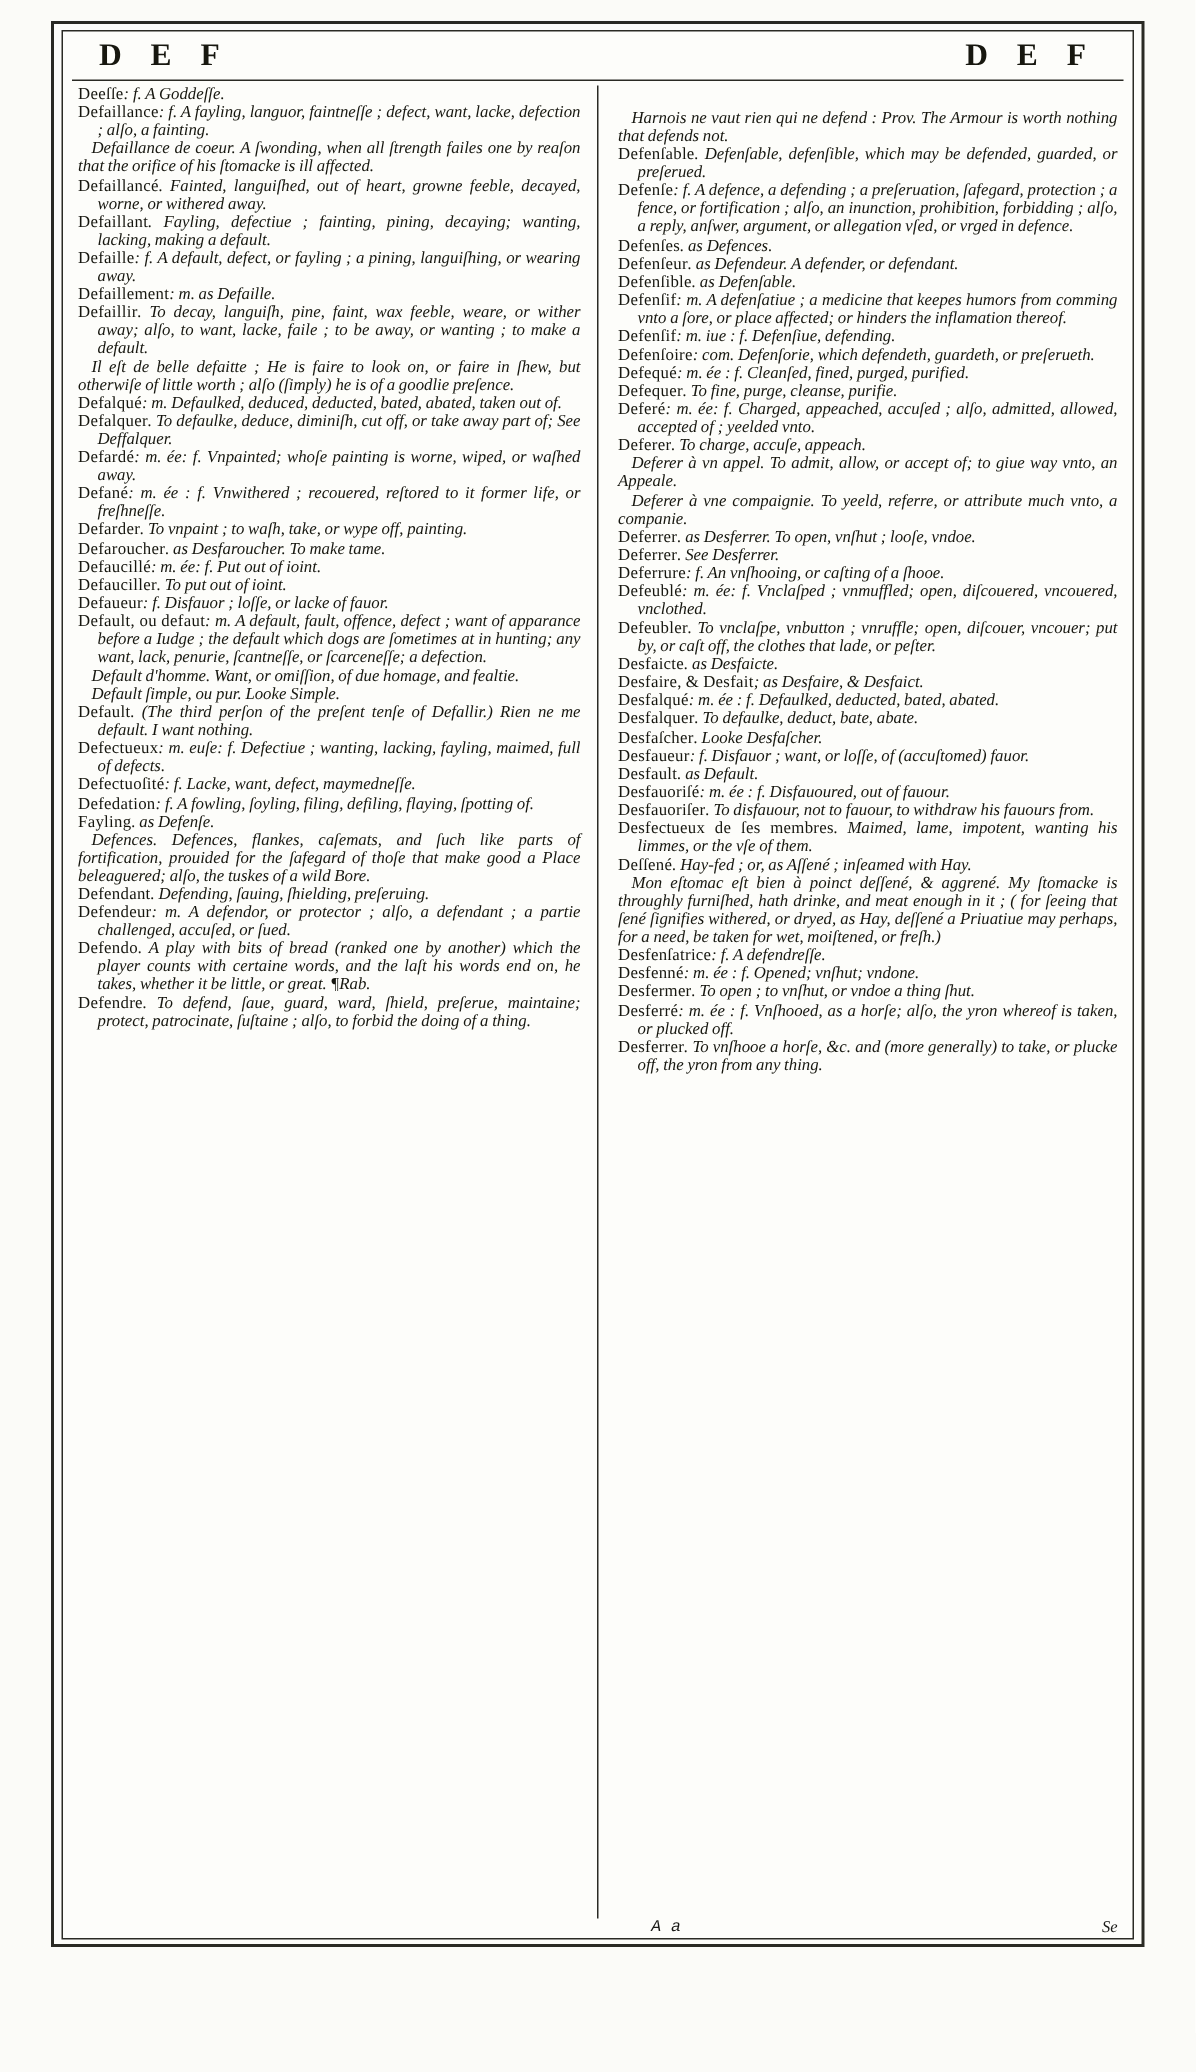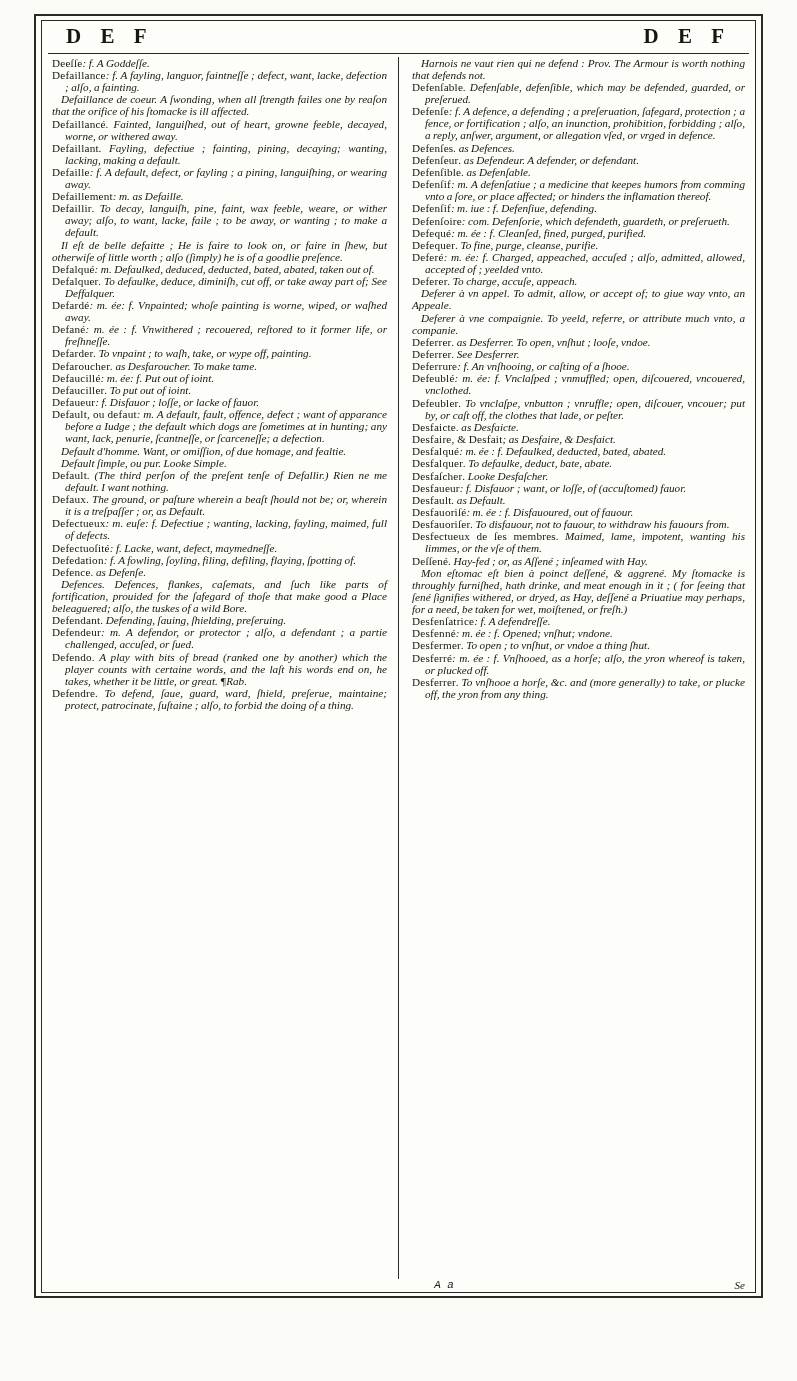--- a/index.html
+++ b/index.html
@@ -63,21 +63,21 @@
     position: relative;
     height: 1222px;
   }
   .col {
     width: 347px;
     box-sizing: border-box;
     padding: 0 4px 0 4px;
     overflow: hidden;
   }
   .col.left { padding-right: 8px; }
-  .col.right { padding-left: 10px; }
+  .col.right { padding-left: 10px; margin-top: 16px; }
   .divider {
     width: 0;
     border-left: 1px solid #2a2a24;
     margin: 0 3px;
   }
   .entry {
     font-size: 11.2px;
     line-height: 12.0px;
     text-indent: -13px;
     padding-left: 13px;
@@ -153,25 +153,24 @@
             <p class="entry"><span class="hw">Defané</span><span class="it">: m. ée : f. Vnwithered ; recouered, reſtored to it former life, or freſhneſſe.</span></p>
             <p class="entry"><span class="hw">Defarder</span><span class="it">. To vnpaint ; to waſh, take, or wype off, painting.</span></p>
             <p class="entry"><span class="hw">Defaroucher</span><span class="it">. as Desfaroucher. To make tame.</span></p>
             <p class="entry"><span class="hw">Defaucillé</span><span class="it">: m. ée: f. Put out of ioint.</span></p>
             <p class="entry"><span class="hw">Defauciller</span><span class="it">. To put out of ioint.</span></p>
             <p class="entry"><span class="hw">Defaueur</span><span class="it">: f. Disfauor ; loſſe, or lacke of fauor.</span></p>
             <p class="entry"><span class="hw">Default, ou defaut</span><span class="it">: m. A default, fault, offence, defect ; want of apparance before a Iudge ; the default which dogs are ſometimes at in hunting; any want, lack, penurie, ſcantneſſe, or ſcarceneſſe; a defection.</span></p>
             <p class="entry sub"><span class="it">Default d'homme. Want, or omiſſion, of due homage, and fealtie.</span></p>
             <p class="entry sub"><span class="it">Default ſimple, ou pur. Looke Simple.</span></p>
             <p class="entry"><span class="hw">Default</span><span class="it">. (The third perſon of the preſent tenſe of Defallir.) Rien ne me default. I want nothing.</span></p>
-            <p class="entry"><span class="hw">Defaux</span><span class="it">. The ground, or paſture wherein a beaſt ſhould not be; or, wherein it is a treſpaſſer ; or, as Default.</span></p>
             <p class="entry"><span class="hw">Defectueux</span><span class="it">: m. euſe: f. Defectiue ; wanting, lacking, fayling, maimed, full of defects.</span></p>
             <p class="entry"><span class="hw">Defectuoſité</span><span class="it">: f. Lacke, want, defect, maymedneſſe.</span></p>
             <p class="entry"><span class="hw">Defedation</span><span class="it">: f. A fowling, ſoyling, filing, defiling, flaying, ſpotting of.</span></p>
-            <p class="entry"><span class="hw">Defence</span><span class="it">. as Defenſe.</span></p>
+            <p class="entry"><span class="hw">Fayling</span><span class="it">. as Defenſe.</span></p>
             <p class="entry sub"><span class="it">Defences. Defences, flankes, caſemats, and ſuch like parts of fortification, prouided for the ſafegard of thoſe that make good a Place beleaguered; alſo, the tuskes of a wild Bore.</span></p>
             <p class="entry"><span class="hw">Defendant</span><span class="it">. Defending, ſauing, ſhielding, preſeruing.</span></p>
             <p class="entry"><span class="hw">Defendeur</span><span class="it">: m. A defendor, or protector ; alſo, a defendant ; a partie challenged, accuſed, or ſued.</span></p>
             <p class="entry"><span class="hw">Defendo</span><span class="it">. A play with bits of bread (ranked one by another) which the player counts with certaine words, and the laſt his words end on, he takes, whether it be little, or great. ¶Rab.</span></p>
             <p class="entry"><span class="hw">Defendre</span><span class="it">. To defend, ſaue, guard, ward, ſhield, preſerue, maintaine; protect, patrocinate, ſuſtaine ; alſo, to forbid the doing of a thing.</span></p>
           </div>
         <div class="divider"></div>
         <div class="col right" id="col-right">
             <p class="entry sub"><span class="it">Harnois ne vaut rien qui ne defend : Prov. The Armour is worth nothing that defends not.</span></p>
             <p class="entry"><span class="hw">Defenſable</span><span class="it">. Defenſable, defenſible, which may be defended, guarded, or preſerued.</span></p>

